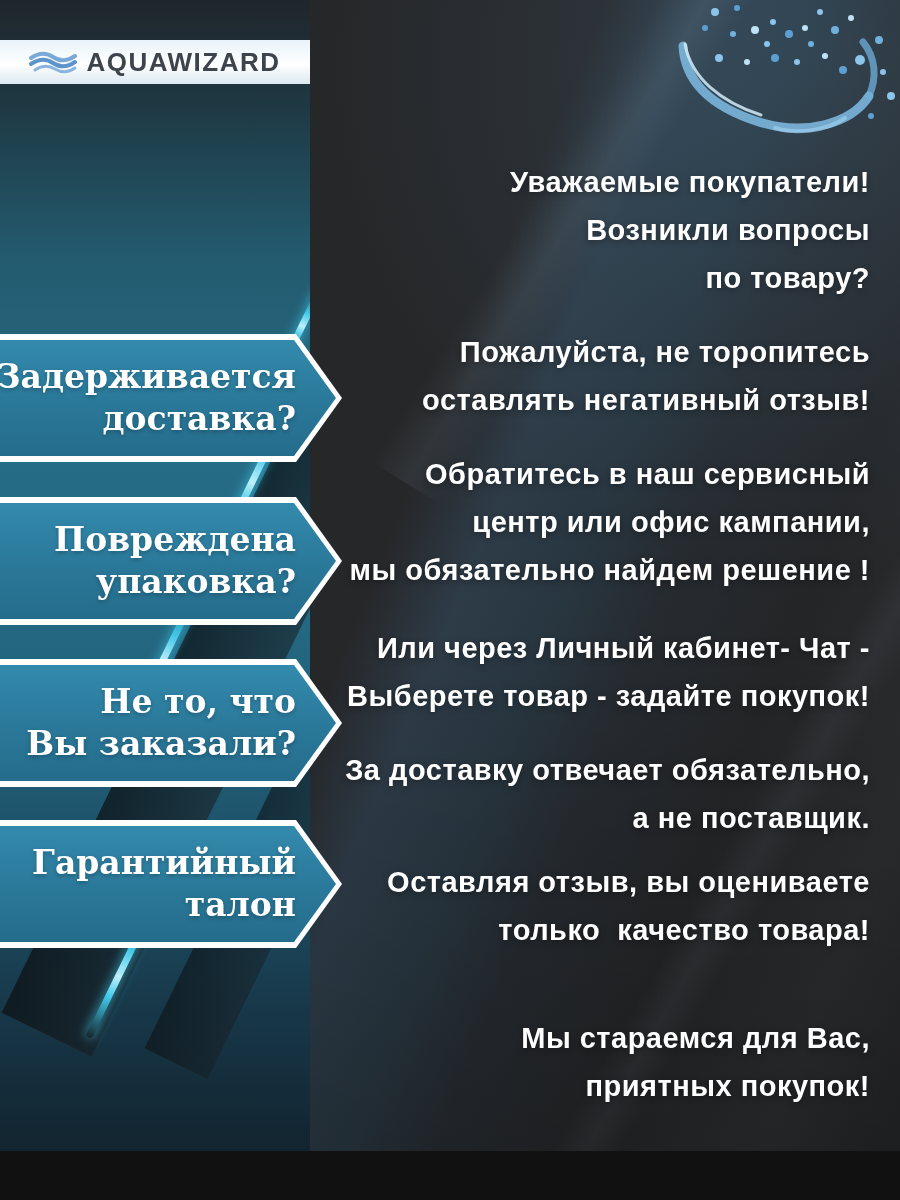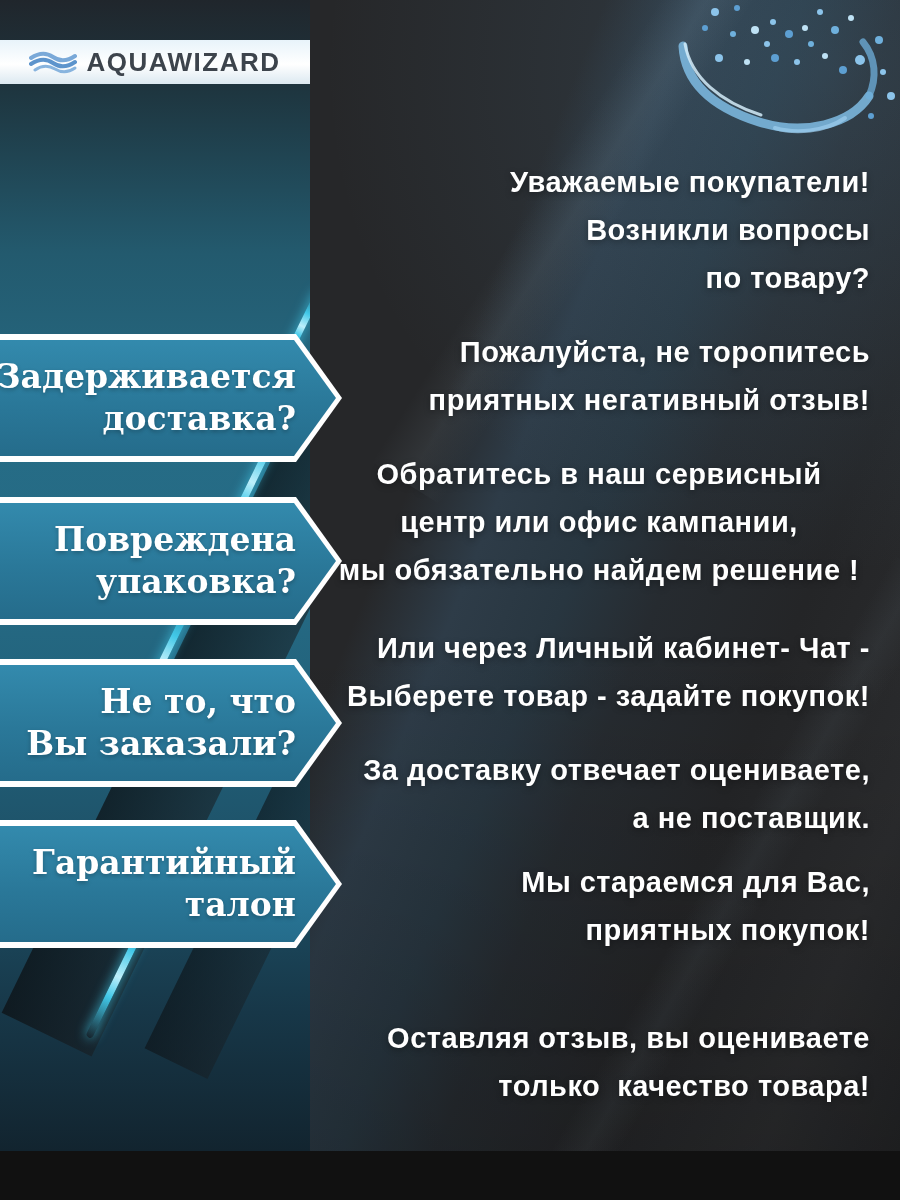--- a/index.html
+++ b/index.html
@@ -54,21 +54,21 @@
     display:flex;flex-direction:column;justify-content:center;}
   .banner-text{font-family:"DejaVu Serif","Liberation Serif",serif;font-weight:bold;
     color:#fff;font-size:33px;line-height:1.26;text-align:right;padding-right:40px;
     white-space:pre-line;text-shadow:0 2px 4px rgba(0,0,0,0.25);}
   .b1{top:334px;} .b2{top:497px;} .b3{top:659px;} .b4{top:820px;}
 
   
   .messages{position:absolute;top:158px;left:320px;right:22px;text-align:right;}
   .msg{margin:0 8px 26px;font-weight:bold;color:#ffffff;font-size:29px;line-height:48px;
     letter-spacing:0.5px;white-space:pre-line;text-shadow:0 2px 6px rgba(0,0,0,0.35);}
-  .msg:nth-child(3){margin-bottom:30px;text-align:center;}
+  .msg:nth-child(3){margin-bottom:30px;}
   .msg:nth-child(5){margin-bottom:16px;}
   .msg:nth-child(6){margin-bottom:60px;}
   .msg:last-child{margin-bottom:0;}
 </style>
 </head>
 <body>
 
 <div class="canvas">
 
   <div class="bg-right"></div>
@@ -150,27 +150,27 @@
       <div class="banner-text">Гарантийный
 талон</div>
     </div>
   </div>
 
   <div class="messages">
     <p class="msg">Уважаемые покупатели!
 Возникли вопросы
 по товару?</p>
     <p class="msg">Пожалуйста, не торопитесь
-приятных негативный отзыв!</p>
+оставлять негативный отзыв!</p>
     <p class="msg">Обратитесь в наш сервисный
 центр или офис кампании,
 мы обязательно найдем решение !</p>
     <p class="msg">Или через Личный кабинет- Чат -
 Выберете товар - задайте покупок!</p>
-    <p class="msg">За доставку отвечает оцениваете,
+    <p class="msg">За доставку отвечает обязательно,
 а не поставщик.</p>
+    <p class="msg">Оставляя отзыв, вы оцениваете
+только &nbsp;качество товара!</p>
     <p class="msg">Мы стараемся для Вас,
 приятных покупок!</p>
-    <p class="msg">Оставляя отзыв, вы оцениваете
-только &nbsp;качество товара!</p>
   </div>
 
 </div>
 
 </body></html>

